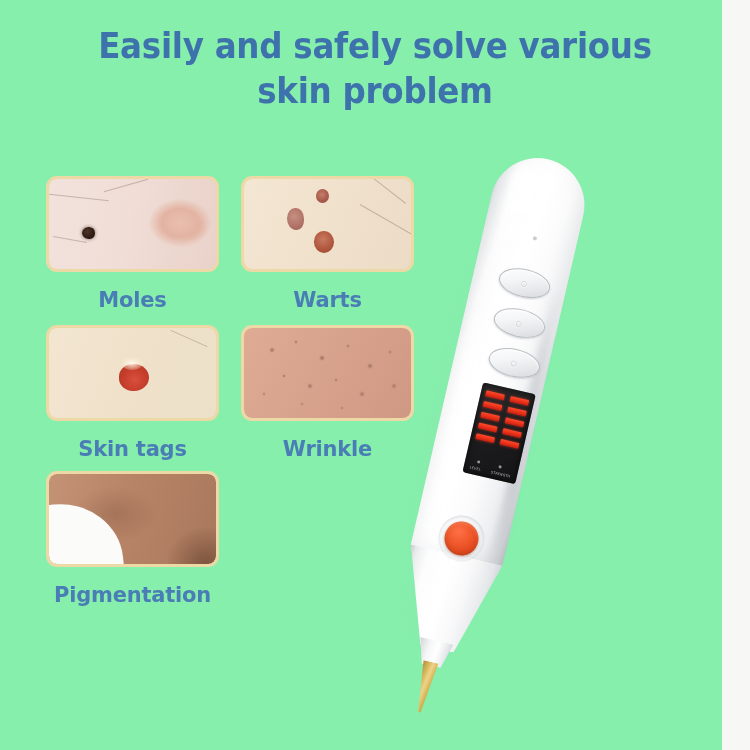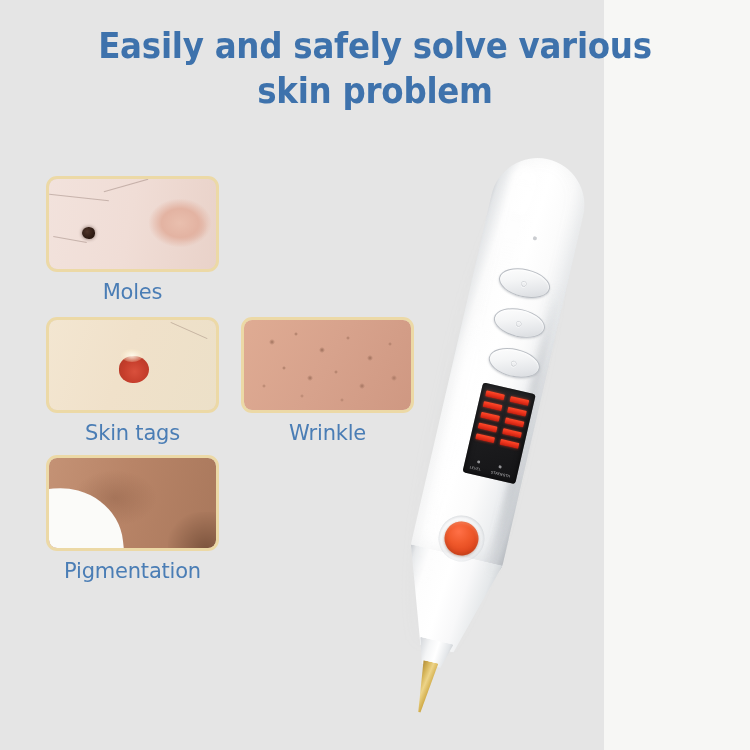--- a/index.html
+++ b/index.html
@@ -9,23 +9,23 @@
   body {
     width: 750px;
     height: 750px;
     background: #f7f7f5;
     font-family: "Liberation Sans", sans-serif;
     overflow: hidden;
     position: relative;
   }
   #page {
     position: relative;
-    width: 604px;
+    width: 722px;
     height: 750px;
-    background: #e5e5e5;
+    background: #86efac;
   }
 
   
   .headline {
     position: absolute;
     left: 52px;
     top: 24px;
     width: 646px;
     text-align: center;
     color: #3e72ac;
@@ -71,23 +71,24 @@
     position: absolute;
     inset: 0;
     border-radius: 8px;
     overflow: hidden;
   }
   .caption {
     color: #4a7db5;
     font-size: 21px;
     line-height: 1.12;
     text-align: center;
-    margin-top: 9px;
+    margin-top: 17px;
     font-family: "DejaVu Sans", "Liberation Sans", sans-serif;
     letter-spacing: -0.2px;
+    font-weight: bold;
   }
   .caption .cl { display: block; }
 
   .row-h2 { margin-bottom: 12px; }
   .row-h3 { margin-bottom: 10px; }
 
   
   
   .sk-moles {
     background:
@@ -435,20 +436,34 @@
             <div class="hairline" style="left:0;top:18px;width:60px;height:1px;transform:rotate(6deg);"></div>
             <div class="hairline" style="left:54px;top:6px;width:46px;height:1px;transform:rotate(-16deg);"></div>
             <div class="hairline" style="left:4px;top:60px;width:34px;height:1px;transform:rotate(10deg);"></div>
           </div>
         </div>
         <div class="caption">
           <span class="cl">Moles</span>
         </div>
       </div>
 
+      <div class="tile-cell">
+        <div class="photo">
+          <div class="inner sk-warts">
+            <div class="hairline" style="left:92px;top:0;width:78px;height:1px;transform:rotate(38deg);"></div>
+            <div class="hairline" style="left:112px;top:40px;width:60px;height:1px;transform:rotate(30deg);"></div>
+            <div class="wart w1"></div>
+            <div class="wart w2"></div>
+            <div class="wart w3"></div>
+          </div>
+        </div>
+        <div class="caption">
+          <span class="cl">Warts</span>
+        </div>
+      </div>
 
     </div>
 
     <div class="tile-row row-h3">
 
       <div class="tile-cell">
         <div class="photo">
           <div class="inner sk-tags">
             <div class="hairline" style="left:120px;top:10px;width:40px;height:1px;transform:rotate(24deg);"></div>
             <div class="tag-lesion"></div>

